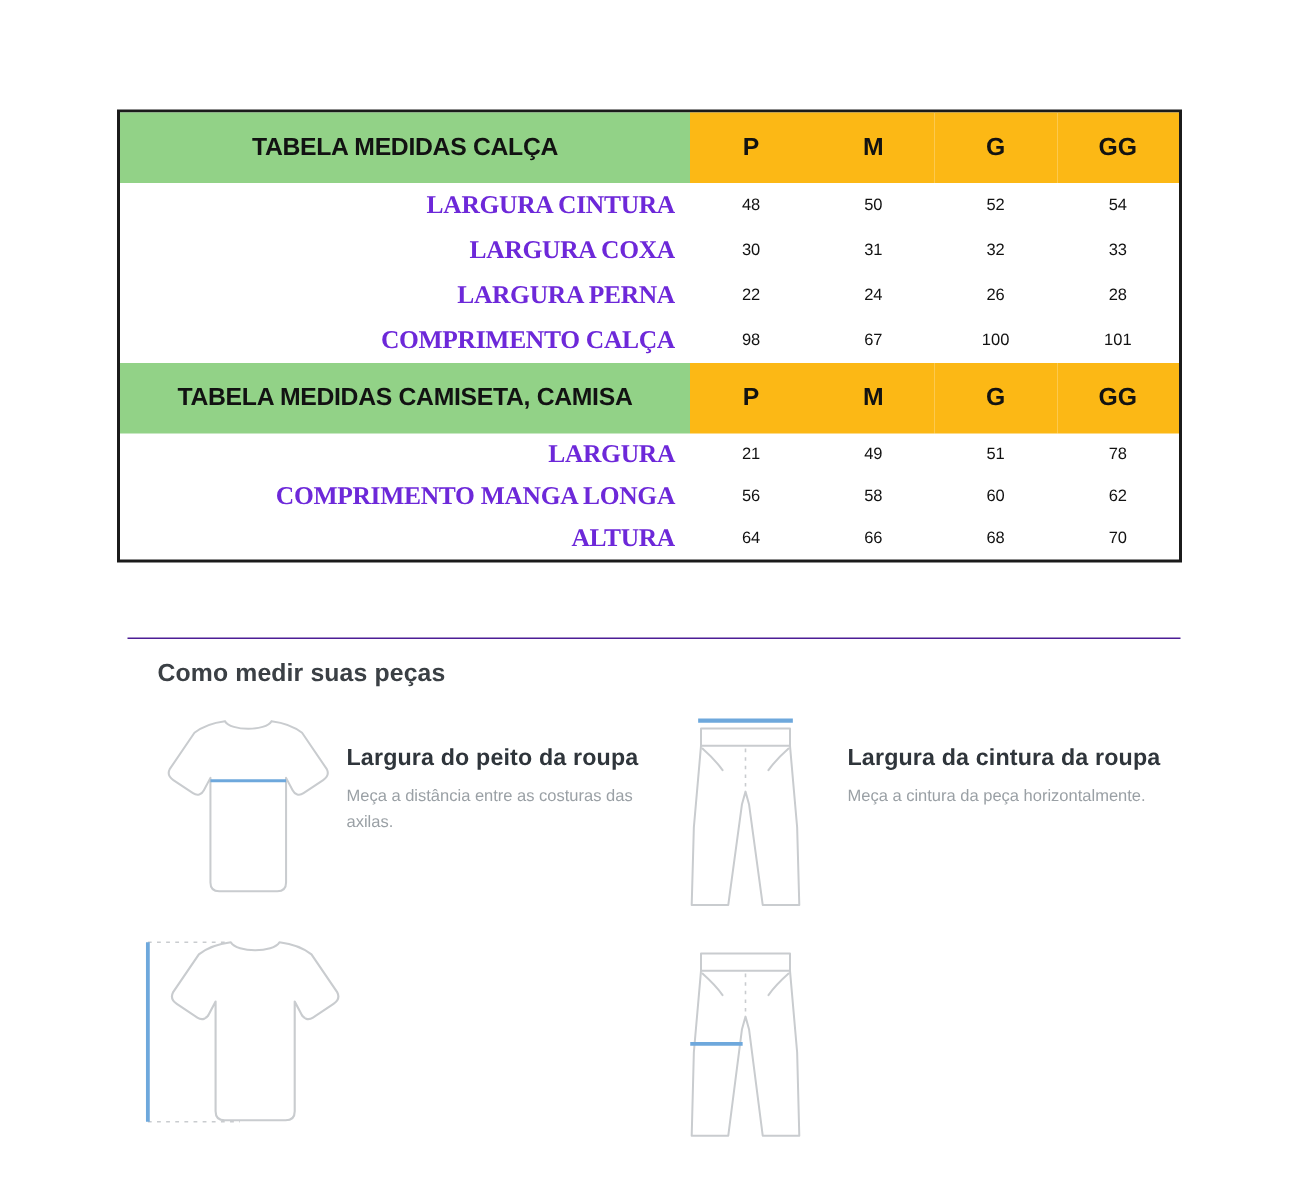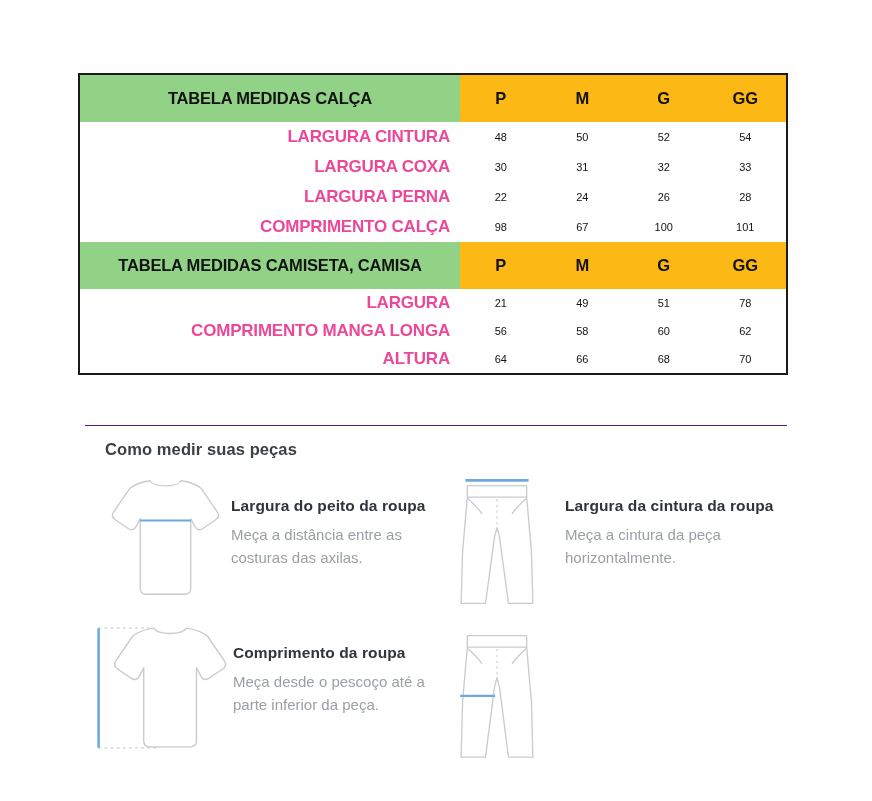--- a/index.html
+++ b/index.html
@@ -21,21 +21,21 @@
     font-weight:bold; font-size:16.5px; letter-spacing:-0.2px; color:#121212; white-space:nowrap;
   }
   .size-cell {
     background:var(--orange,#fcb815); display:flex; align-items:center; justify-content:center;
     font-weight:bold; font-size:16.5px; color:#121212;
   }
   .trow { height:30px; flex:0 0 auto; }
   .t2 .trow { height:28px; }
   .label-cell {
     display:flex; align-items:center; justify-content:flex-end; padding-right:10px;
-    font-weight:bold; font-size:17px; letter-spacing:-0.2px; color:#ec4899; white-space:nowrap;
+    font-weight:bold; font-size:17px; letter-spacing:-0.2px; color:#6d28d9; white-space:nowrap;font-family:Liberation Serif, serif;
   }
   .value-cell {
     display:flex; align-items:center; justify-content:center;
     font-weight:normal; font-size:11px; color:#121212;text-align:right;
   }
   .tables-gap { flex:1 1 auto; }
 
   
   .guide {
     position:absolute; left:85px; top:425px; width:702px; height:370px;
@@ -46,21 +46,21 @@
   }
   .guide-grid {
     display:grid; grid-template-columns:356px 1fr; grid-auto-rows:147px; margin-top:6px;
   }
   .guide-item { display:flex; }
   .fig { flex:0 0 146px; padding-top:8px; box-sizing:border-box; }
   .fig-left  { padding-left:18px; }
   .fig-right { flex:0 0 124px; padding-left:12px; }
   .txt { padding-top:32px; }
   .txt h3 { margin:0; font-size:15.5px; font-weight:bold; color:#2f353b; letter-spacing:0.1px; }
-  .txt p { margin:8px 0 0 0; font-size:15px; line-height:1.55; color:#9aa0a5; max-width:238px; }
+  .txt p { margin:8px 0 0 0; font-size:11px; line-height:1.55; color:#9aa0a5; max-width:238px; }
 
   
   .outline { fill:none; stroke:var(--outline,#c9cccf); stroke-width:1.4; stroke-linejoin:round; stroke-linecap:round; }
   .accent  { fill:none; stroke:var(--accent,#6ea8dc); }
   .dashed  { fill:none; stroke:var(--outline,#c9cccf); stroke-width:1.1; stroke-dasharray:2.5 3.5; }
 </style>
 </head>
 <body>
 
 <div class="page">
@@ -177,24 +177,20 @@
       <div class="guide-item">
         <div class="fig fig-left" style="padding-left:8px;">
           <svg width="140" height="136" viewBox="0 0 138 134" xmlns="http://www.w3.org/2000/svg">
             <g transform="translate(14,0)">
               <path class="outline" d="M46,8 C38,9 30,12 25,16 L8,41 C6.5,44 7.5,46.5 10.5,48.5 L24,57.5 C27,59.5 30,58.5 31.5,55.5 L36,47 L36,119 C36,123 38,125 42,125 L82,125 C86,125 88,123 88,119 L88,47 L92.5,55.5 C94,58.5 97,59.5 100,57.5 L113.5,48.5 C116.5,46.5 117.5,44 116,41 L99,16 C94,12 86,9 78,8 C74,15 50,15 46,8 Z"></path>
             </g>
             <line class="dashed" x1="5.5" y1="8" x2="56" y2="8"></line>
             <line class="dashed" x1="5.5" y1="126" x2="66" y2="126"></line>
             <line class="accent" x1="5.5" y1="8" x2="5.5" y2="126" stroke-width="2.5"></line>
           </svg>
-        </div>
-        <div class="txt">
-          <h3>Comprimento da roupa</h3>
-          <p>Meça desde o pescoço até a parte inferior da peça.</p>
         </div>
       </div>
 
       <div class="guide-item">
         <div class="fig fig-right">
           <svg width="88" height="148" viewBox="0 0 92 150" xmlns="http://www.w3.org/2000/svg">
             <g transform="translate(0,3)">
               <path class="outline" d="M15,11 L77,11 L77,23 L15,23 Z"></path>
               <path class="outline" d="M15,23 L10,80 L8.5,138 L34,138 L43.5,64 L46,55 L48.5,64 L58,138 L83.5,138 L82,80 L77,23"></path>
               <path class="outline" d="M16,25 Q25,33 30,40"></path>

